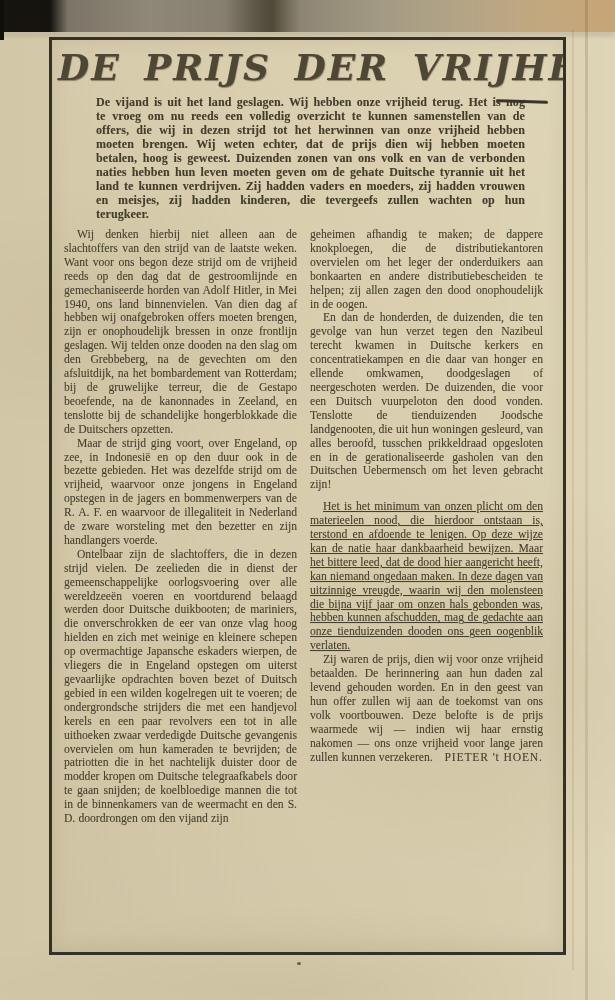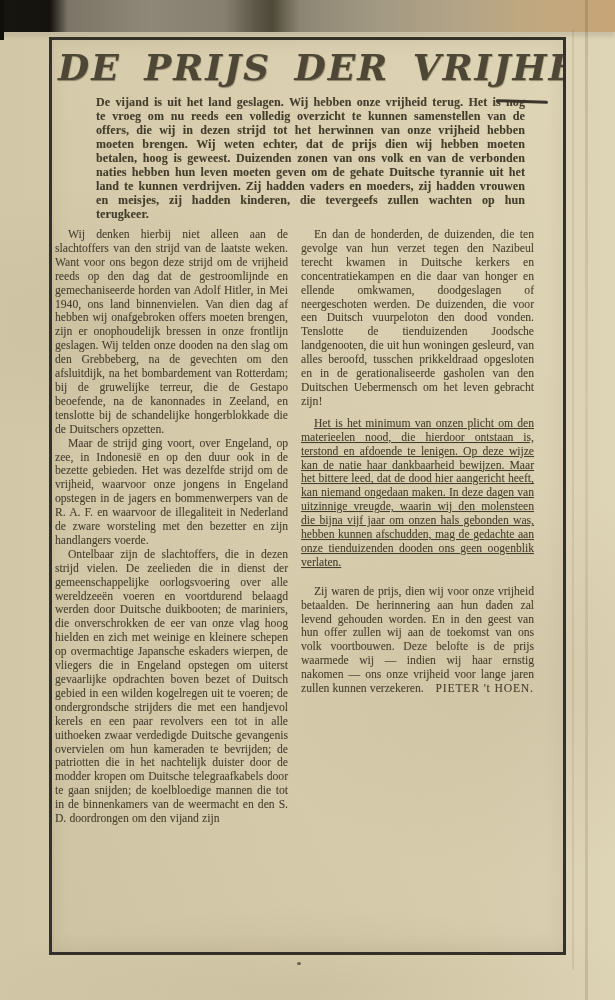--- a/index.html
+++ b/index.html
@@ -63,32 +63,32 @@
   }
 
   .intro {
     margin: 7px 38px 0 44px; text-align: justify;
     font-weight: bold; font-size: 12px; line-height: 14px;
     word-spacing: 1.6px; letter-spacing: 0.1px; color: #433d2c;
     text-shadow: 0.3px 0.3px 0.5px rgba(55,45,25,0.25);
   }
 
   .cols {
-    display: flex; gap: 13px; margin: 7px 0 0 0; padding: 0 11px 0 3px;
+    display: flex; gap: 13px; margin: 7px 0 0 0; padding: 0 11px 0 12px;
   }
   .col { width: 233px; }
   .col p {
     margin: 0; text-align: justify;
     font-size: 11.6px; line-height: 13.9px;
     word-spacing: 0.3px; color: #453f2e;
     text-shadow: 0.25px 0.25px 0.4px rgba(55,45,25,0.22);
   }
   .col p.indent { text-indent: 13px; }
   .col p.gap-sm { margin-top: 8px; text-decoration: underline; }
-  .col p.gap-lg { margin-top: 15px; }
+  .col p.gap-lg { }
   .sig { margin-left: 12px; letter-spacing: 0.8px; white-space: nowrap; }
 </style>
 </head>
 <body>
 
 <div class="scan">
 
   <div class="top-band"></div>
   <div class="edge-sliver"></div>
   <div class="crease-right"></div>
@@ -104,20 +104,21 @@
 
     <div class="cols">
 
       <div class="col">
         <p class="indent">Wij denken hierbij niet alleen aan de slachtoffers van den strijd van de laatste weken. Want voor ons begon deze strijd om de vrijheid reeds op den dag dat de gestroomlijnde en gemechaniseerde horden van Adolf Hitler, in Mei 1940, ons land binnenvielen. Van dien dag af hebben wij onafgebroken offers moeten brengen, zijn er onophoudelijk bressen in onze frontlijn geslagen. Wij telden onze dooden na den slag om den Grebbeberg, na de gevechten om den afsluitdijk, na het bombardement van Rotterdam; bij de gruwelijke terreur, die de Gestapo beoefende, na de kanonnades in Zeeland, en tenslotte bij de schandelijke hongerblokkade die de Duitschers opzetten.</p>
         <p class="indent">Maar de strijd ging voort, over Engeland, op zee, in Indonesië en op den duur ook in de bezette gebieden. Het was dezelfde strijd om de vrijheid, waarvoor onze jongens in Engeland opstegen in de jagers en bommenwerpers van de R. A. F. en waarvoor de illegaliteit in Nederland de zware worsteling met den bezetter en zijn handlangers voerde.</p>
         <p class="indent">Ontelbaar zijn de slachtoffers, die in dezen strijd vielen. De zeelieden die in dienst der gemeenschappelijke oorlogsvoering over alle wereldzeeën voeren en voortdurend belaagd werden door Duitsche duikbooten; de mariniers, die onverschrokken de eer van onze vlag hoog hielden en zich met weinige en kleinere schepen op overmachtige Japansche eskaders wierpen, de vliegers die in Engeland opstegen om uiterst gevaarlijke opdrachten boven bezet of Duitsch gebied in een wilden kogelregen uit te voeren; de ondergrondsche strijders die met een handjevol kerels en een paar revolvers een tot in alle uithoeken zwaar verdedigde Duitsche gevangenis overvielen om hun kameraden te bevrijden; de patriotten die in het nachtelijk duister door de modder kropen om Duitsche telegraafkabels door te gaan snijden; de koelbloedige mannen die tot in de binnenkamers van de weermacht en den S. D. doordrongen om den vijand zijn</p>
       </div>
 
       <div class="col">
+        <p>geheimen afhandig te maken; de dappere knokploegen, die de distributiekantoren overvielen om het leger der onderduikers aan bonkaarten en andere distributiebescheiden te helpen; zij allen zagen den dood onophoudelijk in de oogen.</p>
         <p class="indent">En dan de honderden, de duizenden, die ten gevolge van hun verzet tegen den Nazibeul terecht kwamen in Duitsche kerkers en concentratiekampen en die daar van honger en ellende omkwamen, doodgeslagen of neergeschoten werden. De duizenden, die voor een Duitsch vuurpeloton den dood vonden. Tenslotte de tienduizenden Joodsche landgenooten, die uit hun woningen gesleurd, van alles beroofd, tusschen prikkeldraad opgesloten en in de gerationaliseerde gasholen van den Duitschen Uebermensch om het leven gebracht zijn!</p>
         <p class="indent gap-sm">Het is het minimum van onzen plicht om den materieelen nood, die hierdoor ontstaan is, terstond en afdoende te lenigen. Op deze wijze kan de natie haar dankbaarheid bewijzen. Maar het bittere leed, dat de dood hier aangericht heeft, kan niemand ongedaan maken. In deze dagen van uitzinnige vreugde, waarin wij den molensteen die bijna vijf jaar om onzen hals gebonden was, hebben kunnen afschudden, mag de gedachte aan onze tienduizenden dooden ons geen oogenblik verlaten.</p>
         <p class="indent gap-lg"><span>Zij waren de prijs, dien wij voor onze vrijheid betaalden. De herinnering aan hun daden zal levend gehouden worden. En in den geest van hun offer zullen wij aan de toekomst van ons volk voortbouwen. Deze belofte is de prijs waarmede wij — indien wij haar ernstig nakomen — ons onze vrijheid voor lange jaren zullen kunnen verzekeren.</span><span class="sig">PIETER 't HOEN.</span></p>
       </div>
 
     </div>
   </div>
 </div>
 
 </body></html>

